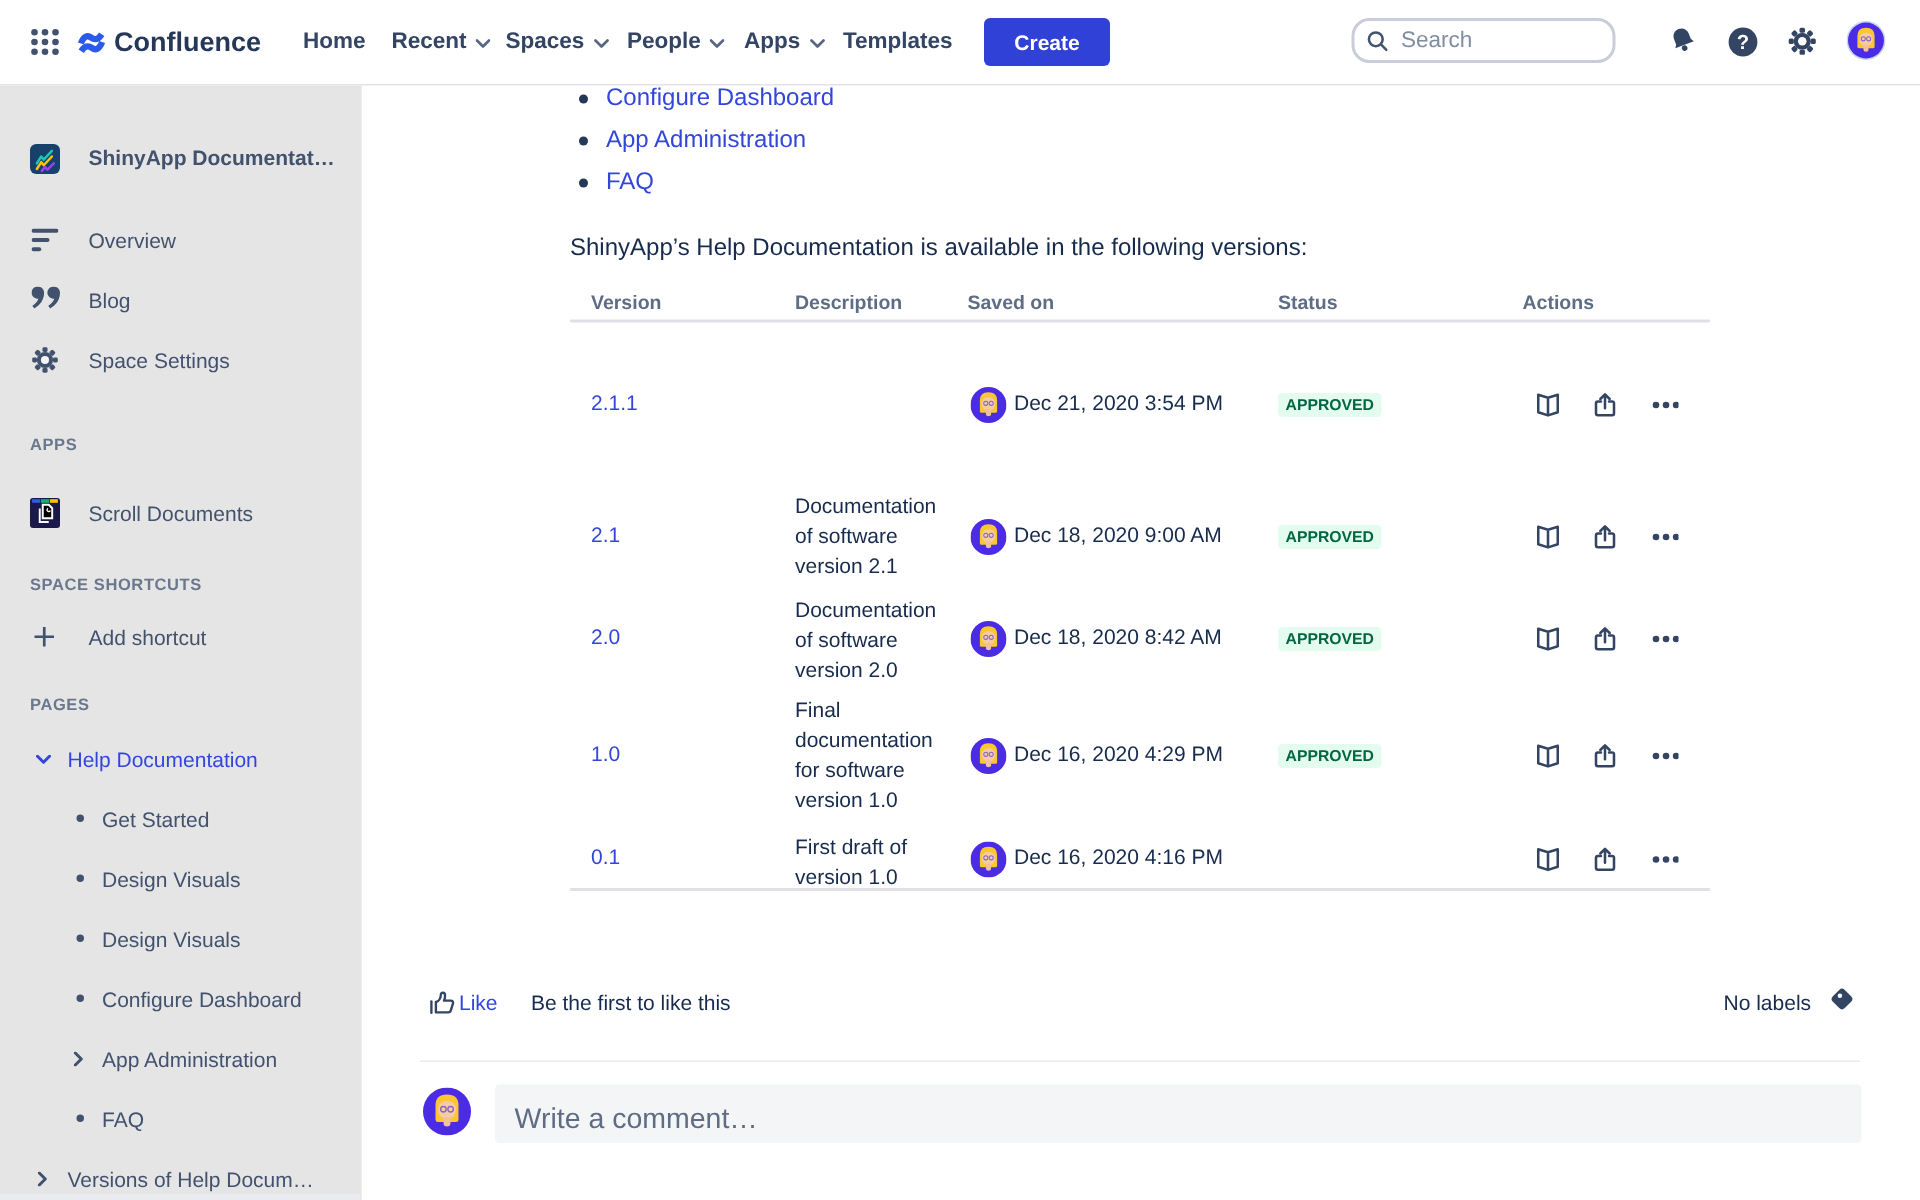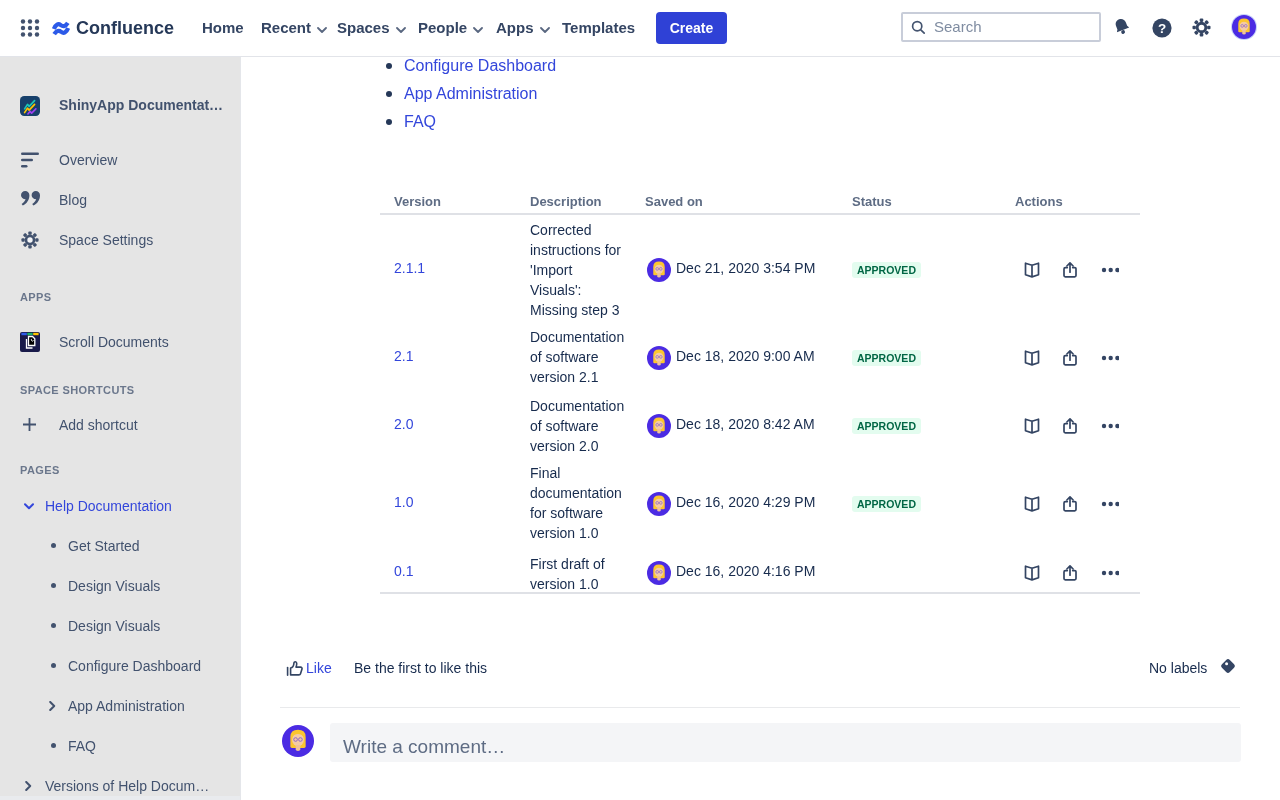--- a/index.html
+++ b/index.html
@@ -7,25 +7,25 @@
     font-family:"Liberation Sans", sans-serif; }
   .abs { position:absolute; }
   #page { position:relative; width:1280px; height:800px; }
 
   
   #topbar { position:absolute; left:0; top:0; width:1280px; height:57px;
     background:#fff; border-bottom:1px solid #e2e4e9; z-index:5; }
   .nav { position:absolute; top:0; height:56px; line-height:56px;
     font-size:15px; font-weight:bold; color:#344563; white-space:nowrap; }
   .chev { display:inline-block; margin-left:6px; }
-  #createbtn { position:absolute; left:656px; top:12px; width:71px; height:32px;
+  #createbtn { position:absolute; left:656px; top:12px; width:84px; height:32px;
     background:#2f41d6; border-radius:4px; color:#fff; font-size:14px;
     font-weight:bold; text-align:center; line-height:32px; }
-  #searchbox { position:absolute; left:901px; top:12px; width:200px; height:30px;
-    border:2px solid #c8cdd9; border-radius:2px; background:#fff; }
+  #searchbox { position:absolute; left:901px; top:12px; width:176px; height:30px;
+    border:2px solid #c8cdd9; border-radius:12px; background:#fff; }
   #searchbox span { position:absolute; left:31px; top:4px; font-size:15px; color:#7f8ca1; }
 
   
   #sidebar { position:absolute; left:0; top:57px; width:241px; height:743px;
     background:#e5e5e5; border-right:1px solid #e4e6ea; }
   .sbitem { position:absolute; font-size:14px; color:#42526e; white-space:nowrap; line-height:18px; }
   .sbhead { position:absolute; left:20px; font-size:11px; font-weight:bold;
     color:#6b778c; letter-spacing:0.4px; line-height:13px; }
   .sblink { color:#3346db; }
   .dot { position:absolute; width:5px; height:5px; border-radius:50%; background:#42526e; }
@@ -218,30 +218,30 @@
     <div class="abs" style="left:0;top:739px;width:240px;height:4px;background:#e9ebee;"></div>
   </div>
 
   <div class="cdot" style="left:386px;top:63px;"></div>
   <div class="ctext link" style="left:404px;top:53px;line-height:26px;">Configure Dashboard</div>
   <div class="cdot" style="left:386px;top:91px;"></div>
   <div class="ctext link" style="left:404px;top:81px;line-height:26px;">App Administration</div>
   <div class="cdot" style="left:386px;top:119px;"></div>
   <div class="ctext link" style="left:404px;top:109px;line-height:26px;">FAQ</div>
 
+  <div class="ctext" style="left:380px;top:153px;line-height:26px;">ShinyApp’s Help Documentation is available in the following versions:</div>
 
   <div class="th" style="left:394px;top:194px;">Version</div>
   <div class="th" style="left:530px;top:194px;">Description</div>
   <div class="th" style="left:645px;top:194px;">Saved on</div>
   <div class="th" style="left:852px;top:194px;">Status</div>
   <div class="th" style="left:1015px;top:194px;">Actions</div>
   <div class="hr" style="left:380px;top:213px;width:760px;height:2px;"></div>
 
   <div class="ver link" style="top:260px;">2.1.1</div>
-  <div class="desc" style="top:220px;">Corrected<br>instructions for<br>'Import<br>Visuals':<br>Missing step 3</div>
   <svg class="avat" style="left:647px;top:258px;" width="24" height="24" viewBox="0 0 28 28">
       <use href="#tavatar"></use>
     </svg>
   <div class="date" style="top:260px;">Dec 21, 2020 3:54 PM</div>
   <div class="loz" style="top:262px;">APPROVED</div>
   <svg class="rowicons" style="top:261px;" viewBox="0 0 96 18">
       <use href="#ricons"></use>
     </svg>
 
   <div class="ver link" style="top:348px;">2.1</div>

